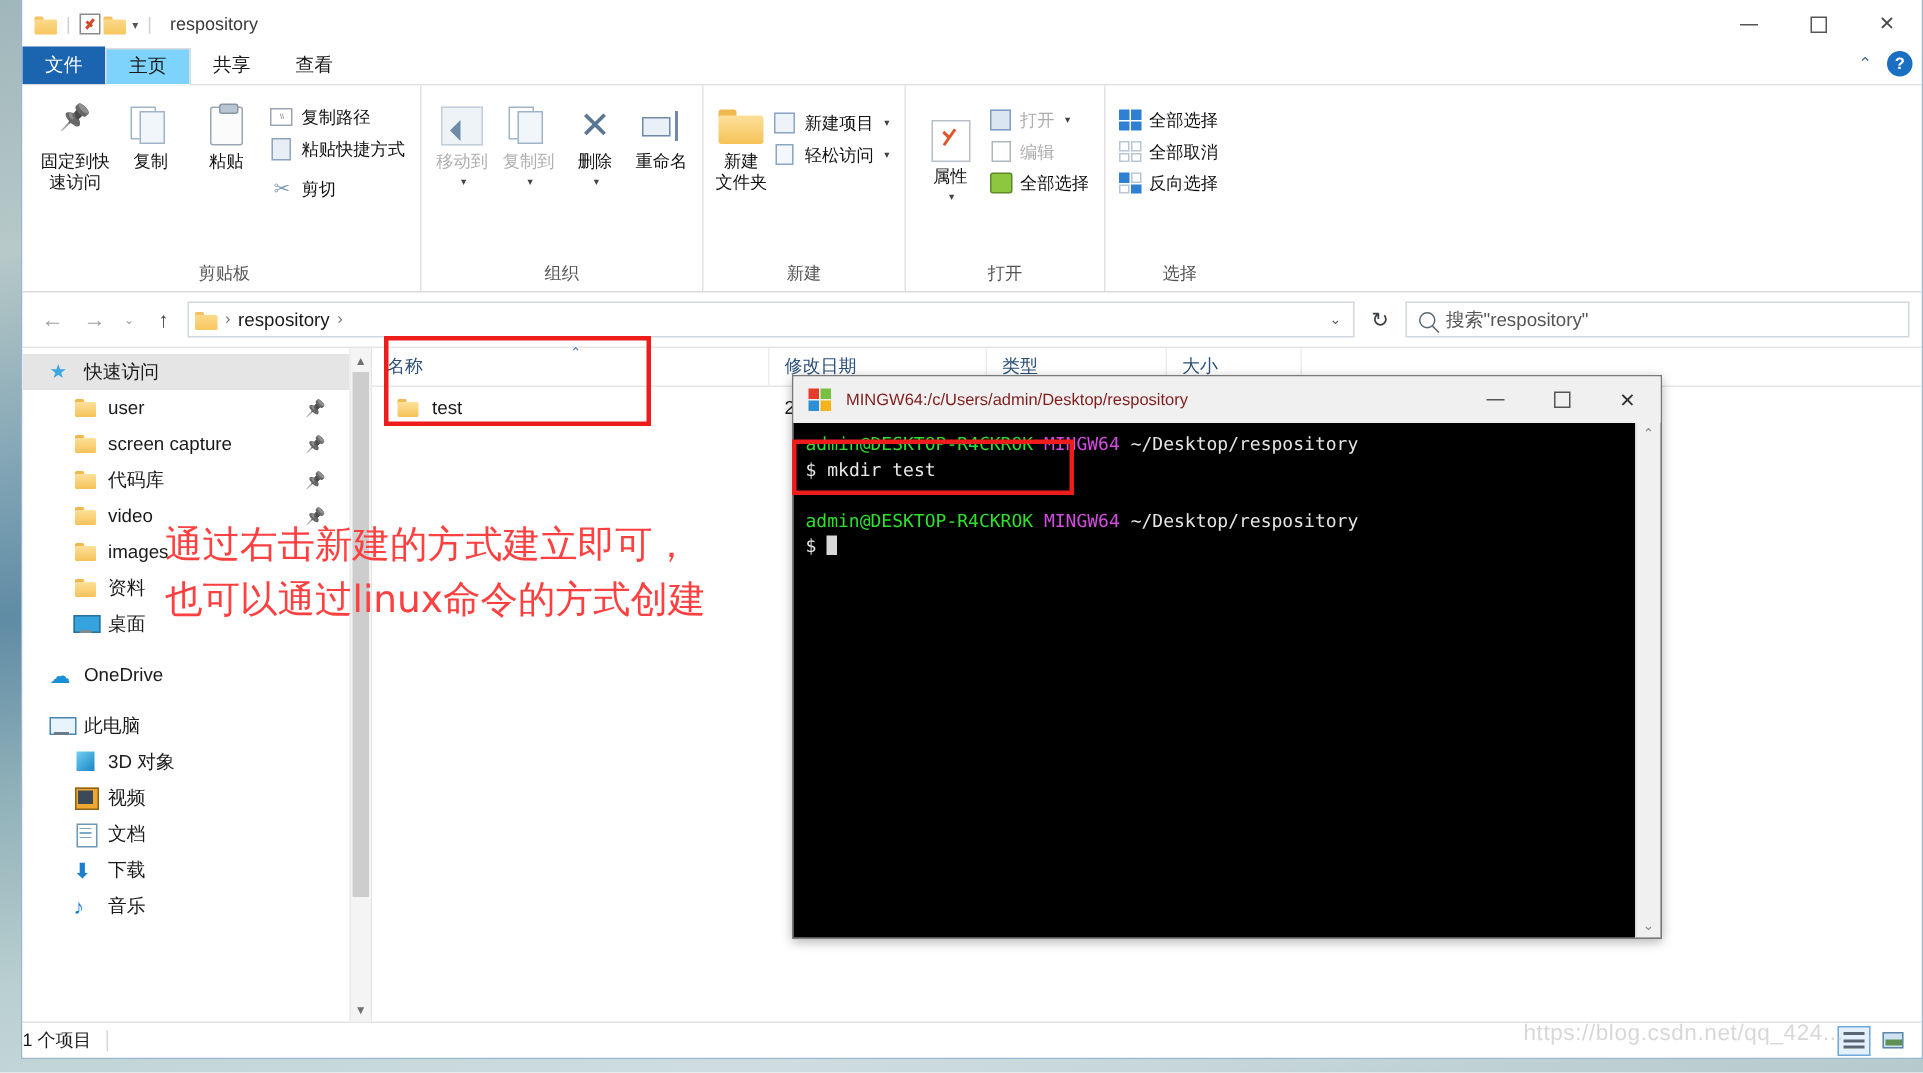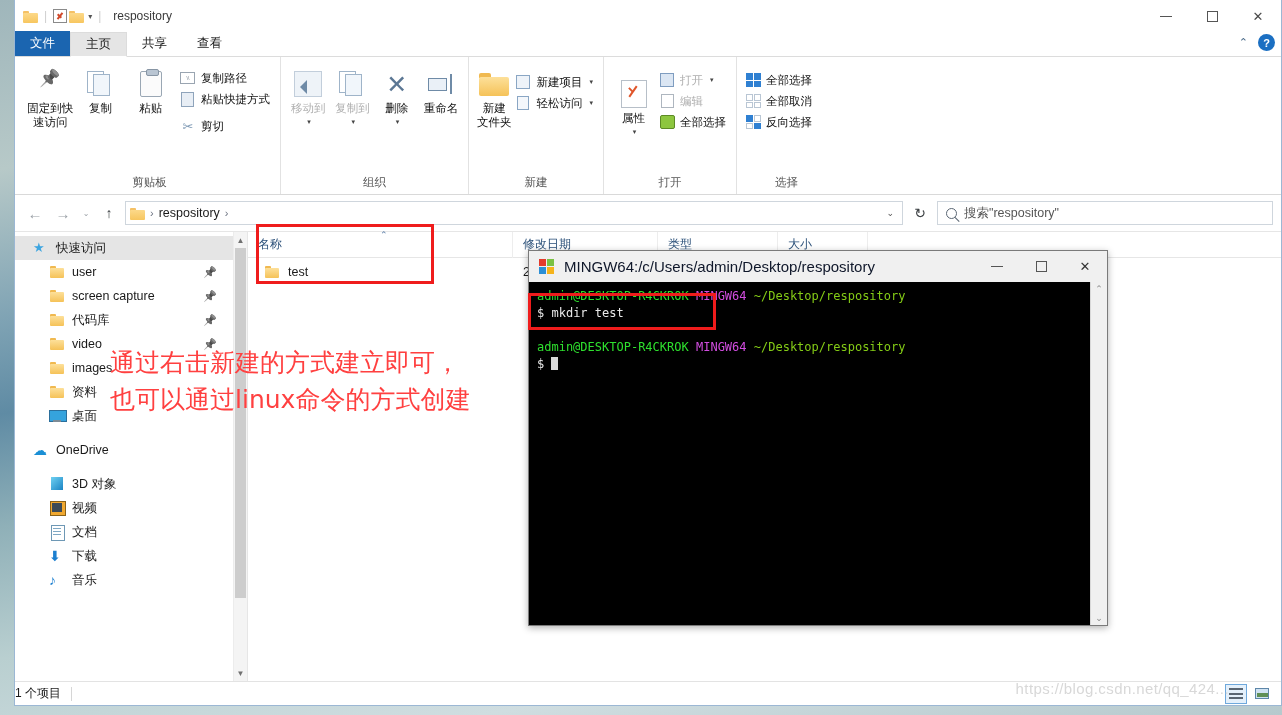--- a/index.html
+++ b/index.html
@@ -57,21 +57,21 @@
   .sq { width:11px;height:11px;border:1px solid #555; }
   .mn { width:12px;height:1px;background:#555; }
   
   .tabsrow { height: 25px; display:flex; align-items:flex-end; background:#fff;
      border-bottom:1px solid #dcdcdc; flex:none; position:relative;}
   .tab {
     height:25px; padding:0 15px; font-size:12.5px; color:#1a1a1a;
     display:flex;align-items:center; cursor:default;
   }
   .tab.file { background:#1b65b0; color:#fff; font-weight:400; }
-  .tab.active { background:#e5e5e5; border:1px solid #dcdcdc; border-bottom:1px solid #fff;
+  .tab.active { background:#7dd3fc; border:1px solid #dcdcdc; border-bottom:1px solid #fff;
      margin-bottom:-1px; }
   .tabs-right { position:absolute; right:6px; top:2px; display:flex; align-items:center; gap:10px;}
   .chev-up { font-size:11px; color:#4a6b8a; }
   .help-btn {
     width:17px;height:17px;border-radius:50%;background:#1b6fc2;color:#fff;
     font-size:11px;display:flex;align-items:center;justify-content:center;font-weight:bold;
   }
   
   .ribbon {
     height: 138px; background:#fff; border-bottom:1px solid #d9d9d9;
@@ -208,29 +208,29 @@
     background:#f0f0f0; border:1px solid #7a7a7a; box-shadow:0 2px 7px rgba(0,0,0,.3);
     display:flex;flex-direction:column;
   }
   .term-title{height:31px;display:flex;align-items:center;background:#f0f0f0;position:relative;flex:none;}
   .term-logo{width:16px;height:16px;margin-left:10px;position:relative;flex:none;}
   .term-logo i{position:absolute;width:7px;height:7px;}
   .term-logo i:nth-child(1){left:0;top:0;background:#e43b2c;}
   .term-logo i:nth-child(2){left:8px;top:0;background:#7ac143;}
   .term-logo i:nth-child(3){left:0;top:8px;background:#2d8fd5;}
   .term-logo i:nth-child(4){left:8px;top:8px;background:#f5b31b;}
-  .term-titletext{font-size:15px;color:#0f172a;margin-left:9px;}
+  .term-titletext{font-size:11px;color:#7f1d1d;margin-left:9px;}
   .term-btns{position:absolute;right:0;top:0;display:flex;height:31px;}
   .term-btn{width:44px;height:31px;display:flex;align-items:center;justify-content:center;color:#333;font-size:13px;}
   .term-body{flex:1;background:#000;position:relative;display:flex;min-height:0;}
   .term-text{flex:1;padding:6px 8px;font-family:"DejaVu Sans Mono","Liberation Mono",monospace;
      font-size:12px;line-height:17px;white-space:pre;}
   .t-green{color:#2ee02e;}
   .t-purple{color:#d24de0;}
-  .t-yellow{color:#84cc16;}
+  .t-yellow{color:#e5e5e5;}
   .t-white{color:#e8e8e8;}
   .caret-blk{display:inline-block;width:7px;height:13px;background:#d8d8d8;vertical-align:-2px;}
   .term-scroll{width:17px;background:#f0f0f0;border-left:1px solid #d8d8d8;position:relative;flex:none;
      display:flex;flex-direction:column;justify-content:space-between;align-items:center;padding:2px 0;}
   .term-scroll .a{font-size:9px;color:#8a8a8a;}
   
   .redbox{position:absolute;border:3px solid #ef1c1c;pointer-events:none;}
   .redtext{position:absolute;color:#ff4040;font-size:25px;line-height:30px;white-space:pre;
      font-family:"DejaVu Sans","Liberation Sans",sans-serif;pointer-events:none;}
   .watermark{position:absolute;right:52px;bottom:8px;color:#d8d8d8;font-size:15px;
@@ -528,20 +528,24 @@
 
         <div style="height:10px"></div>
 
         <div class="nav-item lvl0">
           <span class="ico16 cloud16">☁</span>
           <span>OneDrive</span>
         </div>
 
         <div style="height:10px"></div>
 
+        <div class="nav-item lvl0">
+          <span class="ico16 pc16"></span>
+          <span>此电脑</span>
+        </div>
         <div class="nav-item lvl1">
           <span class="ico16 cube16"></span>
           <span>3D 对象</span>
         </div>
         <div class="nav-item lvl1">
           <span class="ico16 vid16"></span>
           <span>视频</span>
         </div>
         <div class="nav-item lvl1">
           <span class="ico16 doc16"></span>

